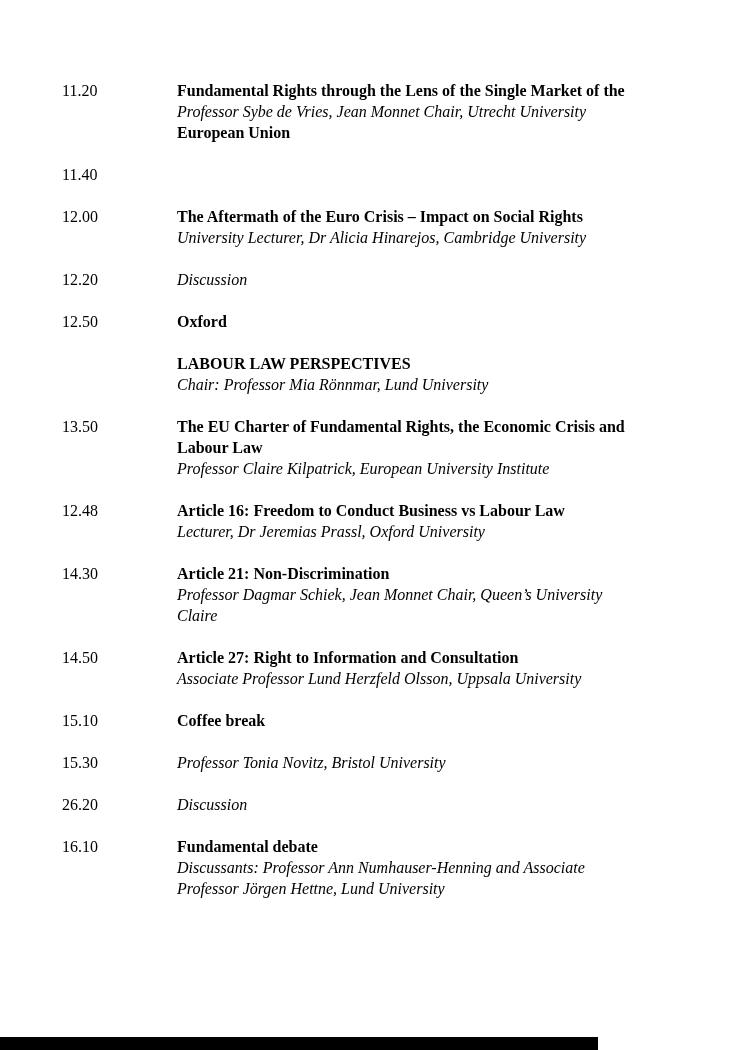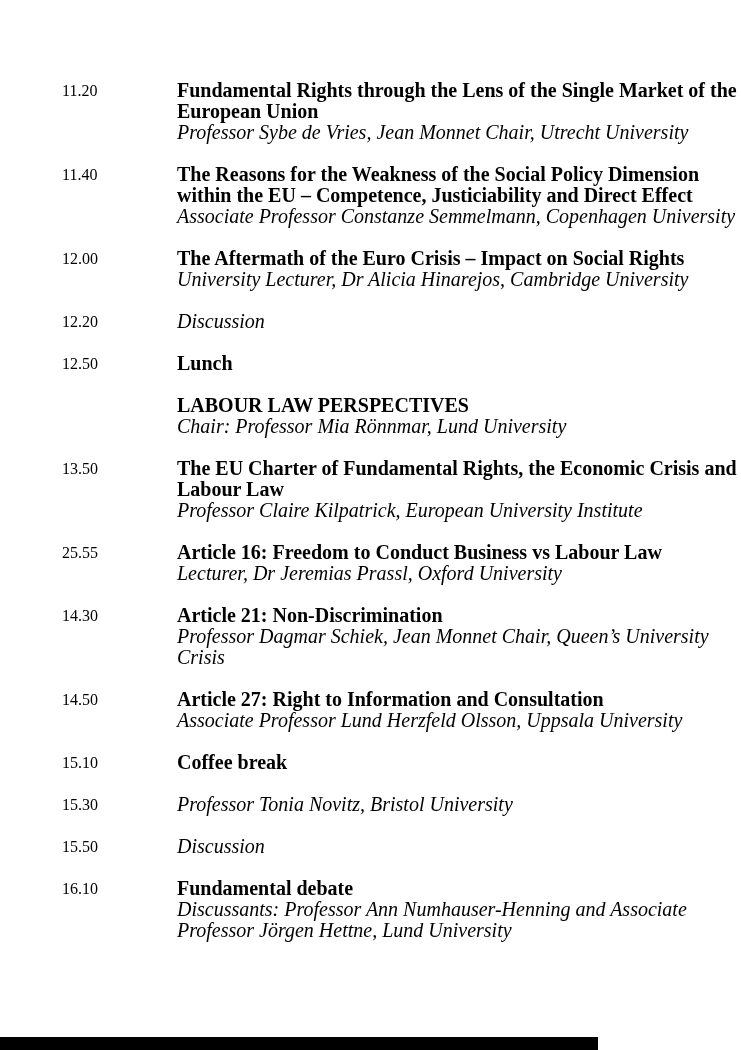--- a/index.html
+++ b/index.html
@@ -34,21 +34,21 @@
     width: 115px;
     font-size: 16px;
     line-height: 21px;
     white-space: nowrap;
   }
   .content-col {
     flex: 1;
     min-width: 0;
   }
   .line {
-    font-size: 20px;
+    font-size: 16px;
     line-height: 21px;
     white-space: nowrap;
   }
   .bold-line { font-weight: bold; }
   .italic-line { font-style: italic; }
   .bottom-bar {
     position: absolute;
     left: 0;
     bottom: 0;
     width: 598px;
@@ -58,53 +58,48 @@
 </style>
 </head>
 <body style="background: rgb(255, 255, 255); color: rgb(0, 0, 0);">
 
 <div class="page">
   <div class="schedule-list">
   <div class="row">
     <div class="time-col">11.20</div>
     <div class="content-col">
           <div class="line bold-line">Fundamental Rights through the Lens of the Single Market of the</div>
+          <div class="line italic-line">Professor Sybe de Vries, Jean Monnet Chair, Utrecht University</div>
           <div class="line bold-line">European Union</div>
-          <div class="line italic-line">Professor Sybe de Vries, Jean Monnet Chair, Utrecht University</div>
         </div>
   </div>
 
   <div class="row">
     <div class="time-col">11.40</div>
-    <div class="content-col">
-          <div class="line bold-line">The Reasons for the Weakness of the Social Policy Dimension</div>
-          <div class="line bold-line">within the EU – Competence, Justiciability and Direct Effect</div>
-          <div class="line italic-line">Associate Professor Constanze Semmelmann, Copenhagen University</div>
-        </div>
   </div>
 
   <div class="row">
     <div class="time-col">12.00</div>
     <div class="content-col">
           <div class="line bold-line">The Aftermath of the Euro Crisis – Impact on Social Rights</div>
           <div class="line italic-line">University Lecturer, Dr Alicia Hinarejos, Cambridge University</div>
         </div>
   </div>
 
   <div class="row">
     <div class="time-col">12.20</div>
     <div class="content-col">
           <div class="line italic-line">Discussion</div>
         </div>
   </div>
 
   <div class="row">
     <div class="time-col">12.50</div>
     <div class="content-col">
-          <div class="line bold-line">Lunch</div>
+          <div class="line bold-line">Oxford</div>
         </div>
   </div>
 
   <div class="row">
     <div class="time-col"></div>
     <div class="content-col">
           <div class="line bold-line">LABOUR LAW PERSPECTIVES</div>
           <div class="line italic-line">Chair: Professor Mia Rönnmar, Lund University</div>
         </div>
   </div>
@@ -112,33 +107,33 @@
   <div class="row">
     <div class="time-col">13.50</div>
     <div class="content-col">
           <div class="line bold-line">The EU Charter of Fundamental Rights, the Economic Crisis and</div>
           <div class="line bold-line">Labour Law</div>
           <div class="line italic-line">Professor Claire Kilpatrick, European University Institute</div>
         </div>
   </div>
 
   <div class="row">
-    <div class="time-col">25.55</div>
+    <div class="time-col">12.48</div>
     <div class="content-col">
           <div class="line bold-line">Article 16: Freedom to Conduct Business vs Labour Law</div>
           <div class="line italic-line">Lecturer, Dr Jeremias Prassl, Oxford University</div>
         </div>
   </div>
 
   <div class="row">
     <div class="time-col">14.30</div>
     <div class="content-col">
           <div class="line bold-line">Article 21: Non-Discrimination</div>
           <div class="line italic-line">Professor Dagmar Schiek, Jean Monnet Chair, Queen’s University</div>
-          <div class="line italic-line">Crisis</div>
+          <div class="line italic-line">Claire</div>
         </div>
   </div>
 
   <div class="row">
     <div class="time-col">14.50</div>
     <div class="content-col">
           <div class="line bold-line">Article 27: Right to Information and Consultation</div>
           <div class="line italic-line">Associate Professor Lund Herzfeld Olsson, Uppsala University</div>
         </div>
   </div>
@@ -151,21 +146,21 @@
   </div>
 
   <div class="row">
     <div class="time-col">15.30</div>
     <div class="content-col">
           <div class="line italic-line">Professor Tonia Novitz, Bristol University</div>
         </div>
   </div>
 
   <div class="row">
-    <div class="time-col">15.50</div>
+    <div class="time-col">26.20</div>
     <div class="content-col">
           <div class="line italic-line">Discussion</div>
         </div>
   </div>
 
   <div class="row">
     <div class="time-col">16.10</div>
     <div class="content-col">
           <div class="line bold-line">Fundamental debate</div>
           <div class="line italic-line">Discussants: Professor Ann Numhauser-Henning and Associate</div>

